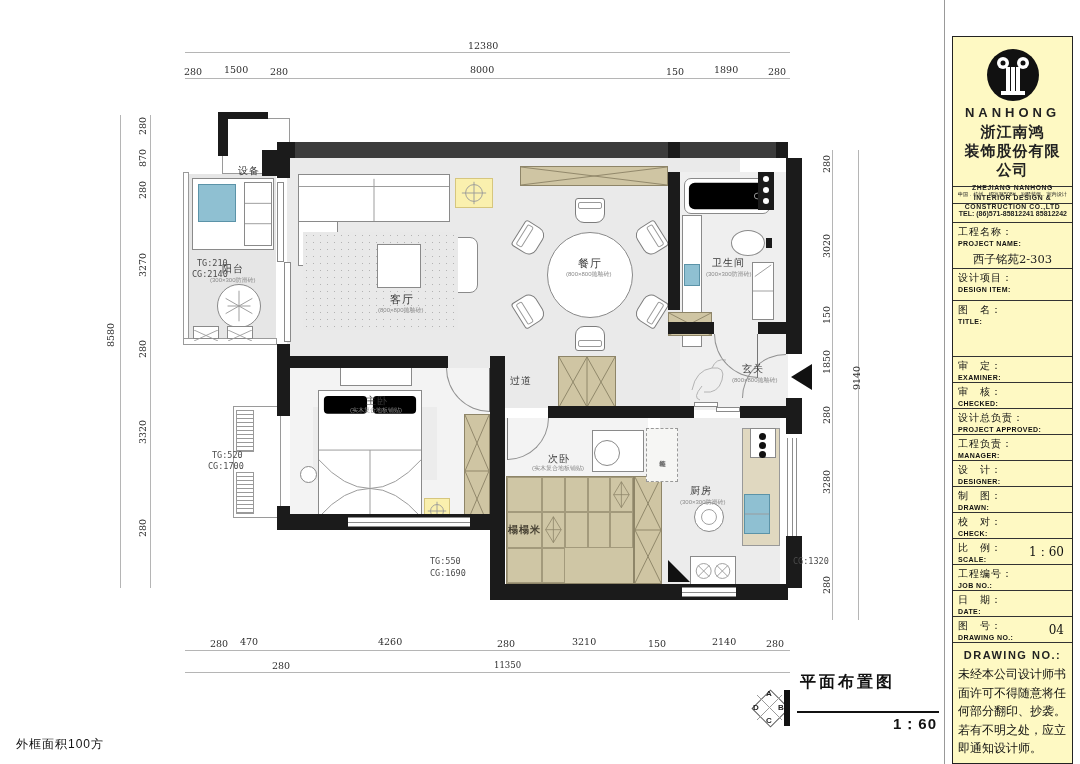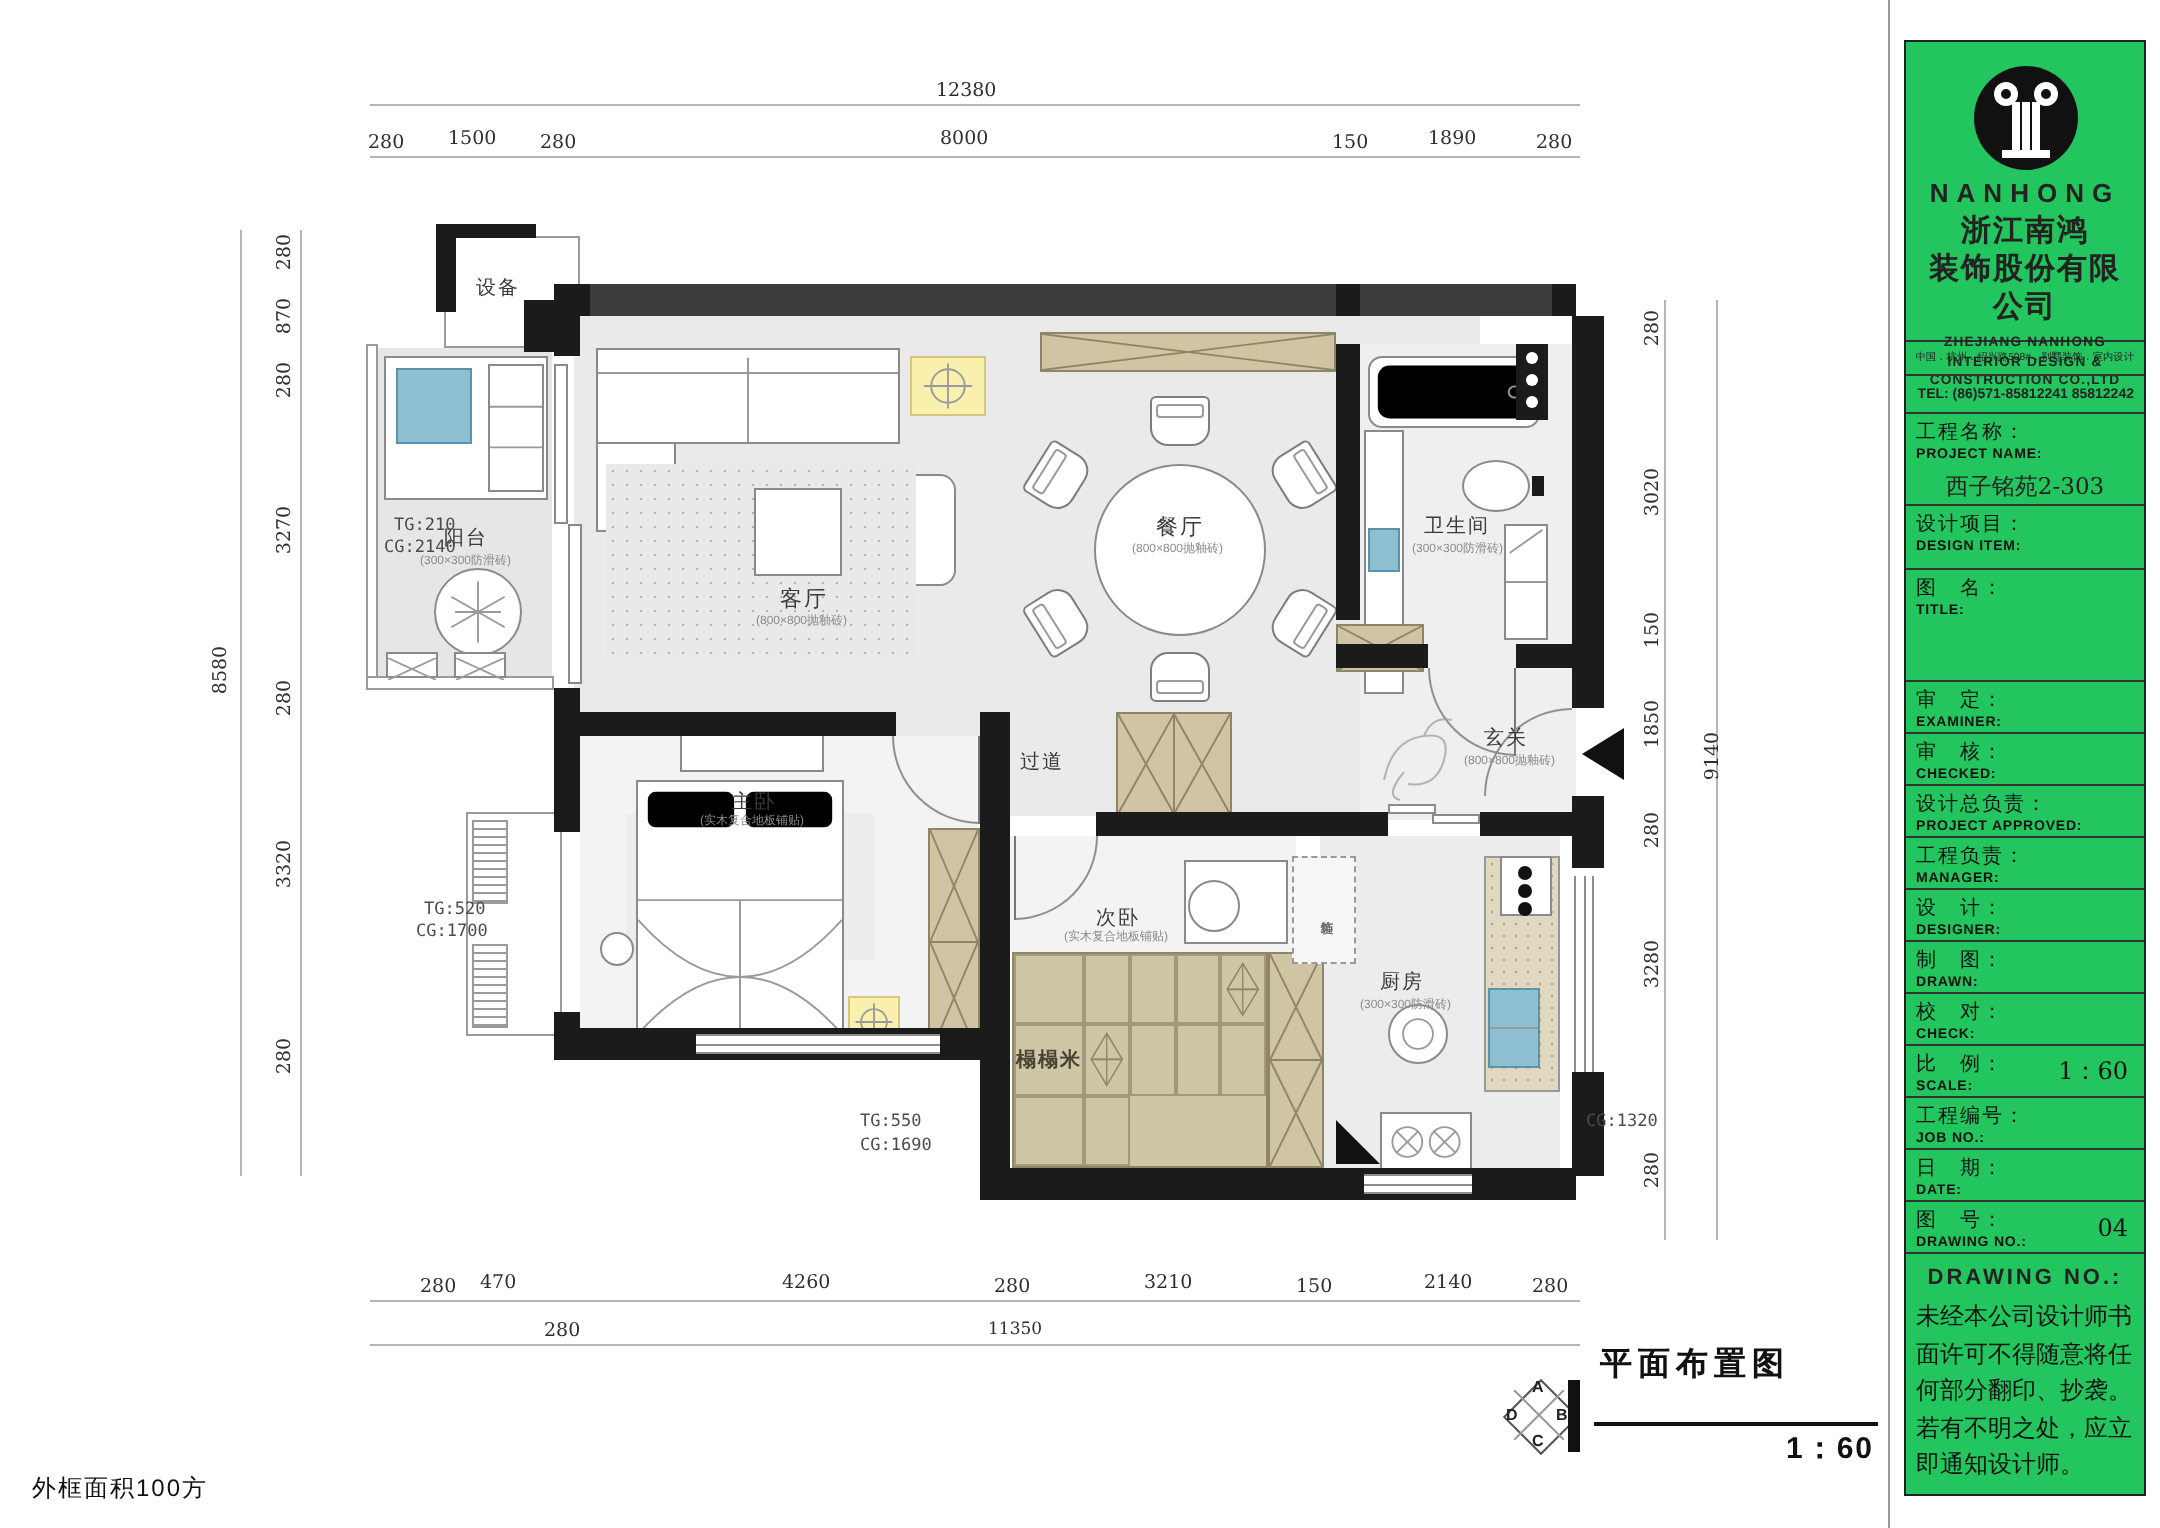--- a/index.html
+++ b/index.html
@@ -32,21 +32,21 @@
   .chair{position:absolute;width:30px;height:25px;background:#fff;border:1px solid #7d7d7d;border-radius:3px 3px 9px 9px;box-sizing:border-box;}
   .chair::before{content:"";position:absolute;left:2px;right:2px;top:3px;height:5px;border:1px solid #9a9a9a;border-radius:2px;}
   svg.xs{position:absolute;inset:0;width:100%;height:100%;}
   svg.xs line,svg.xs path{stroke:#8e8568;stroke-width:1;fill:none;}
   svg.gs line,svg.gs path,svg.gs circle{stroke:#9a9a9a;stroke-width:1;fill:none;}
   
   .tatami{position:absolute;display:grid;grid-template-columns:repeat(5,1fr);grid-template-rows:repeat(3,1fr);background:#cfc6a5;border:1px solid #8e8568;box-sizing:border-box;}
   .tcell{border:0.5px solid #a39a7c;position:relative;}
   .tlabel{display:flex;align-items:center;justify-content:center;font-size:10px;font-weight:bold;color:#4a4436;letter-spacing:1px;white-space:nowrap;}
   
-  .panel{position:absolute;left:952px;top:20px;width:121px;height:728px;border:1.4px solid #222;background:#22c55e;display:flex;flex-direction:column;box-sizing:border-box;}
+  .panel{position:absolute;left:952px;top:36px;width:121px;height:728px;border:1.4px solid #222;background:#fef9c3;display:flex;flex-direction:column;box-sizing:border-box;}
   .psec{border-bottom:1px solid #333;padding:2px 5px;box-sizing:border-box;flex:0 0 auto;position:relative;}
   .fld-cn{font-size:10px;color:#111;letter-spacing:1px;}
   .fld-en{font-size:7px;font-weight:bold;color:#111;letter-spacing:0.4px;margin-top:1px;}
   .fld-val{position:absolute;right:8px;top:50%;transform:translateY(-50%);font-size:12px;color:#111;font-family:"DejaVu Serif",serif;}
   .brand{font-size:13px;font-weight:bold;letter-spacing:4px;text-align:center;}
   .cjk-name{font-size:15px;font-weight:bold;text-align:center;line-height:1.25;letter-spacing:1px;}
   .en-name{font-size:6.8px;font-weight:bold;text-align:center;letter-spacing:0.6px;line-height:1.4;margin-top:4px;}
   .tinyline{font-size:5.6px;color:#222;text-align:center;white-space:nowrap;transform:scale(0.92);}
   .telline{font-size:7px;font-weight:bold;text-align:right;white-space:nowrap;}
   .notice-title{font-size:11px;font-weight:bold;letter-spacing:1.5px;text-align:center;margin:4px 0 4px;}
@@ -316,21 +316,21 @@
   <div class="wall" style="left:660px;top:584px;width:128px;height:16px;"></div>
   <div class="winh" style="left:682px;top:587px;width:54px;height:10px;"></div>
   <div class="wall" style="left:786px;top:158px;width:16px;height:196px;"></div>
   <div class="wall" style="left:786px;top:398px;width:16px;height:36px;"></div>
   <div class="winv" style="left:787px;top:438px;width:10px;height:98px;"></div>
   <div class="wall" style="left:786px;top:536px;width:16px;height:52px;"></div>
   <div class="wall" style="left:668px;top:172px;width:12px;height:138px;"></div>
   <div class="wall" style="left:668px;top:322px;width:46px;height:12px;"></div>
   <div class="wall" style="left:758px;top:322px;width:30px;height:12px;"></div>
 
-  <div class="lbl" style="left:238px;top:137px;font-size:10px;">设备</div>
+  <div class="lbl" style="left:238px;top:164px;font-size:10px;">设备</div>
   <div class="lbl" style="left:222px;top:262px;font-size:10px;">阳台</div>
   <div class="sub" style="left:210px;top:276px;">(300×300防滑砖)</div>
   <div class="lbl" style="left:390px;top:292px;">客厅</div>
   <div class="sub" style="left:378px;top:306px;">(800×800抛釉砖)</div>
   <div class="lbl" style="left:578px;top:256px;">餐厅</div>
   <div class="sub" style="left:566px;top:270px;">(800×800抛釉砖)</div>
   <div class="lbl" style="left:712px;top:256px;font-size:10px;">卫生间</div>
   <div class="sub" style="left:706px;top:270px;">(300×300防滑砖)</div>
   <div class="lbl" style="left:742px;top:362px;font-size:10px;">玄关</div>
   <div class="sub" style="left:732px;top:376px;">(800×800抛釉砖)</div>
@@ -357,21 +357,21 @@
   <div class="dim" style="left:224px;top:64px;">1500</div>
   <div class="dim" style="left:270px;top:66px;">280</div>
   <div class="dim" style="left:470px;top:64px;">8000</div>
   <div class="dim" style="left:666px;top:66px;">150</div>
   <div class="dim" style="left:714px;top:64px;">1890</div>
   <div class="dim" style="left:768px;top:66px;">280</div>
 
   <div class="dimline" style="left:185px;top:650px;width:605px;height:1px;"></div>
   <div class="dim" style="left:210px;top:638px;">280</div>
   <div class="dim" style="left:240px;top:636px;">470</div>
-  <div class="dim" style="left:378px;top:636px;margin-left:13px;">4260</div>
+  <div class="dim" style="left:378px;top:636px;">4260</div>
   <div class="dim" style="left:497px;top:638px;">280</div>
   <div class="dim" style="left:572px;top:636px;">3210</div>
   <div class="dim" style="left:648px;top:638px;">150</div>
   <div class="dim" style="left:712px;top:636px;">2140</div>
   <div class="dim" style="left:766px;top:638px;">280</div>
   <div class="dimline" style="left:185px;top:672px;width:605px;height:1px;"></div>
   <div class="dim" style="left:272px;top:660px;">280</div>
   <div class="dim" style="left:494px;top:660px;font-size:8.5px;">11350</div>
 
   <div class="dimline" style="left:150px;top:115px;width:1px;height:473px;"></div>

